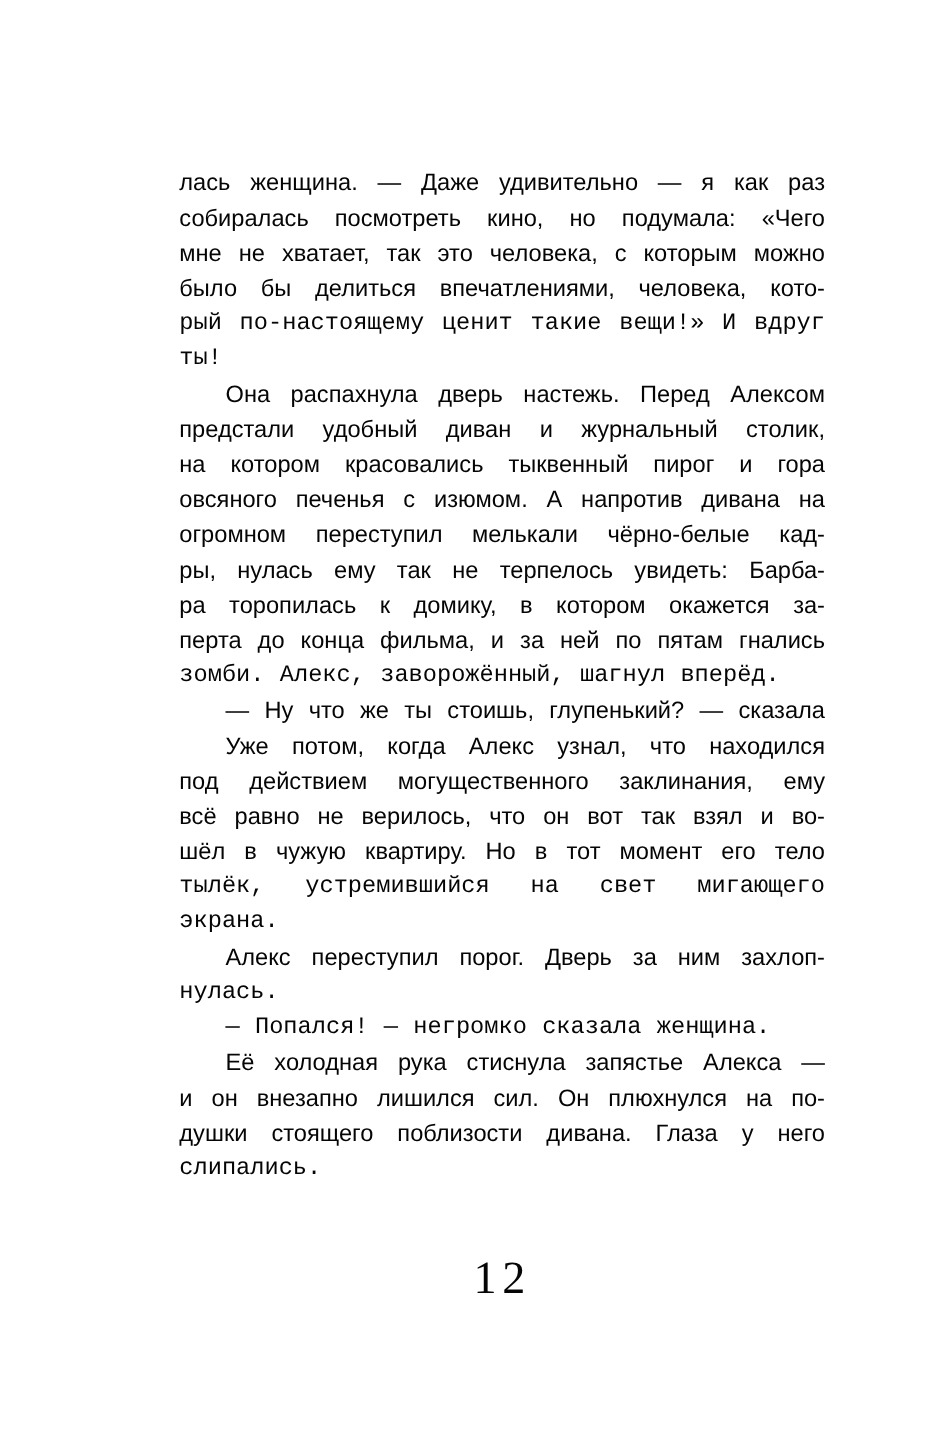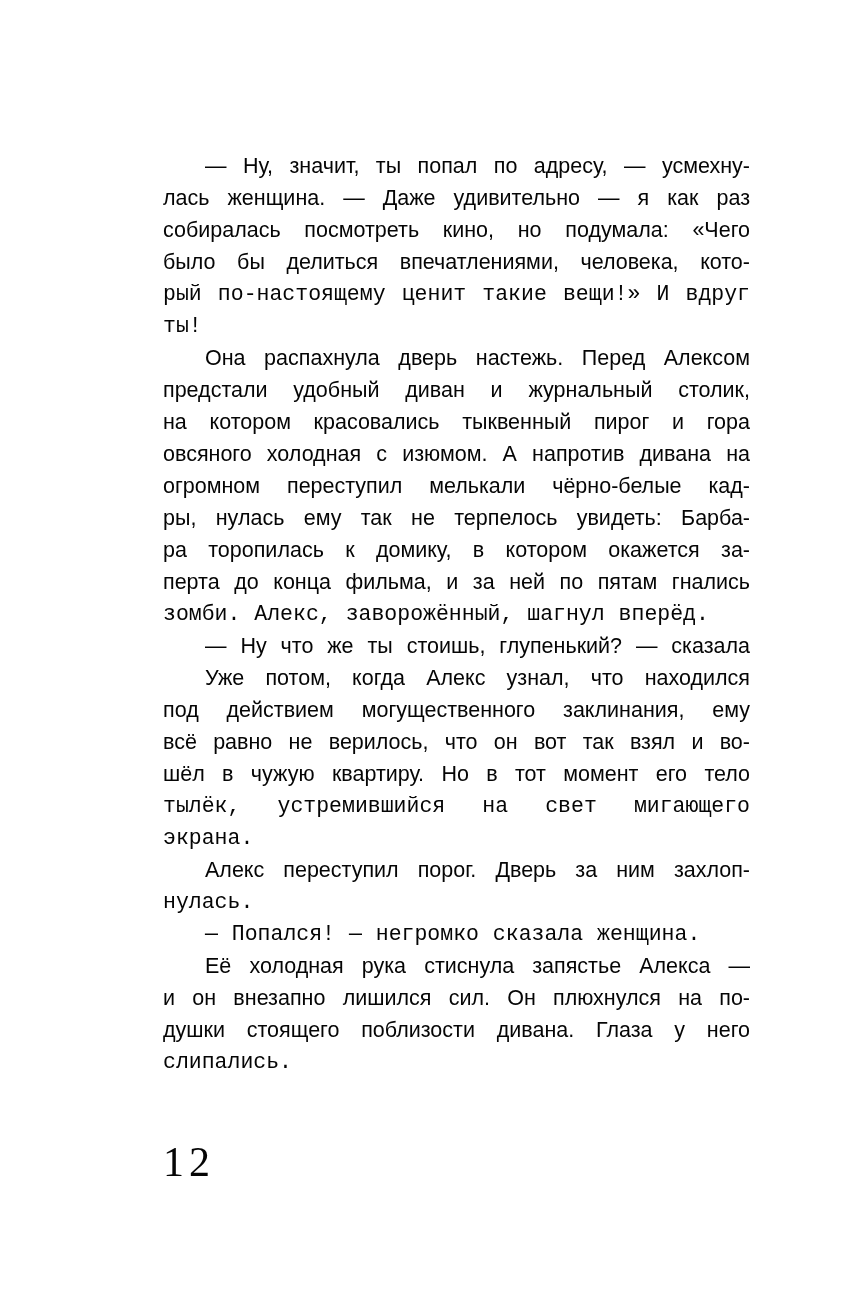--- a/index.html
+++ b/index.html
@@ -39,43 +39,44 @@
   }
   .line.plast {
     text-align-last: left;
     font-family: Liberation Mono, monospace;
   }
   .page-number {
     position: absolute;
     left: 163px;
     top: 1138px;
     width: 587px;
+    text-align: center;
     font-family: "Liberation Serif", serif;
     font-size: 42px;
     letter-spacing: 5px;
     color: #050505;
   }
 </style>
 </head>
 <body>
 
 <div class="page">
   <div class="text-block">
       <div class="para">
-        <div class="line first">— Ну, значит, ты попал по адресу, — усмехну-</div>
         <div class="line">лась женщина. — Даже удивительно — я как раз</div>
         <div class="line">собиралась посмотреть кино, но подумала: «Чего</div>
+        <div class="line">мне не хватает, так это человека, с которым можно</div>
         <div class="line">было бы делиться впечатлениями, человека, кото-</div>
         <div class="line plast">рый по-настоящему ценит такие вещи!» И вдруг ты!</div>
       </div>
       <div class="para">
         <div class="line first">Она распахнула дверь настежь. Перед Алексом</div>
         <div class="line">предстали удобный диван и журнальный столик,</div>
         <div class="line">на котором красовались тыквенный пирог и гора</div>
-        <div class="line">овсяного холодная с изюмом. А напротив дивана на</div>
+        <div class="line">овсяного печенья с изюмом. А напротив дивана на</div>
         <div class="line">огромном переступил мелькали чёрно-белые кад-</div>
         <div class="line">ры, нулась ему так не терпелось увидеть: Барба-</div>
         <div class="line">ра торопилась к домику, в котором окажется за-</div>
         <div class="line">перта до конца фильма, и за ней по пятам гнались</div>
         <div class="line plast">зомби. Алекс, заворожённый, шагнул вперёд.</div>
       </div>
       <div class="para">
         <div class="line first">— Ну что же ты стоишь, глупенький? — сказала</div>
       </div>
       <div class="para">

